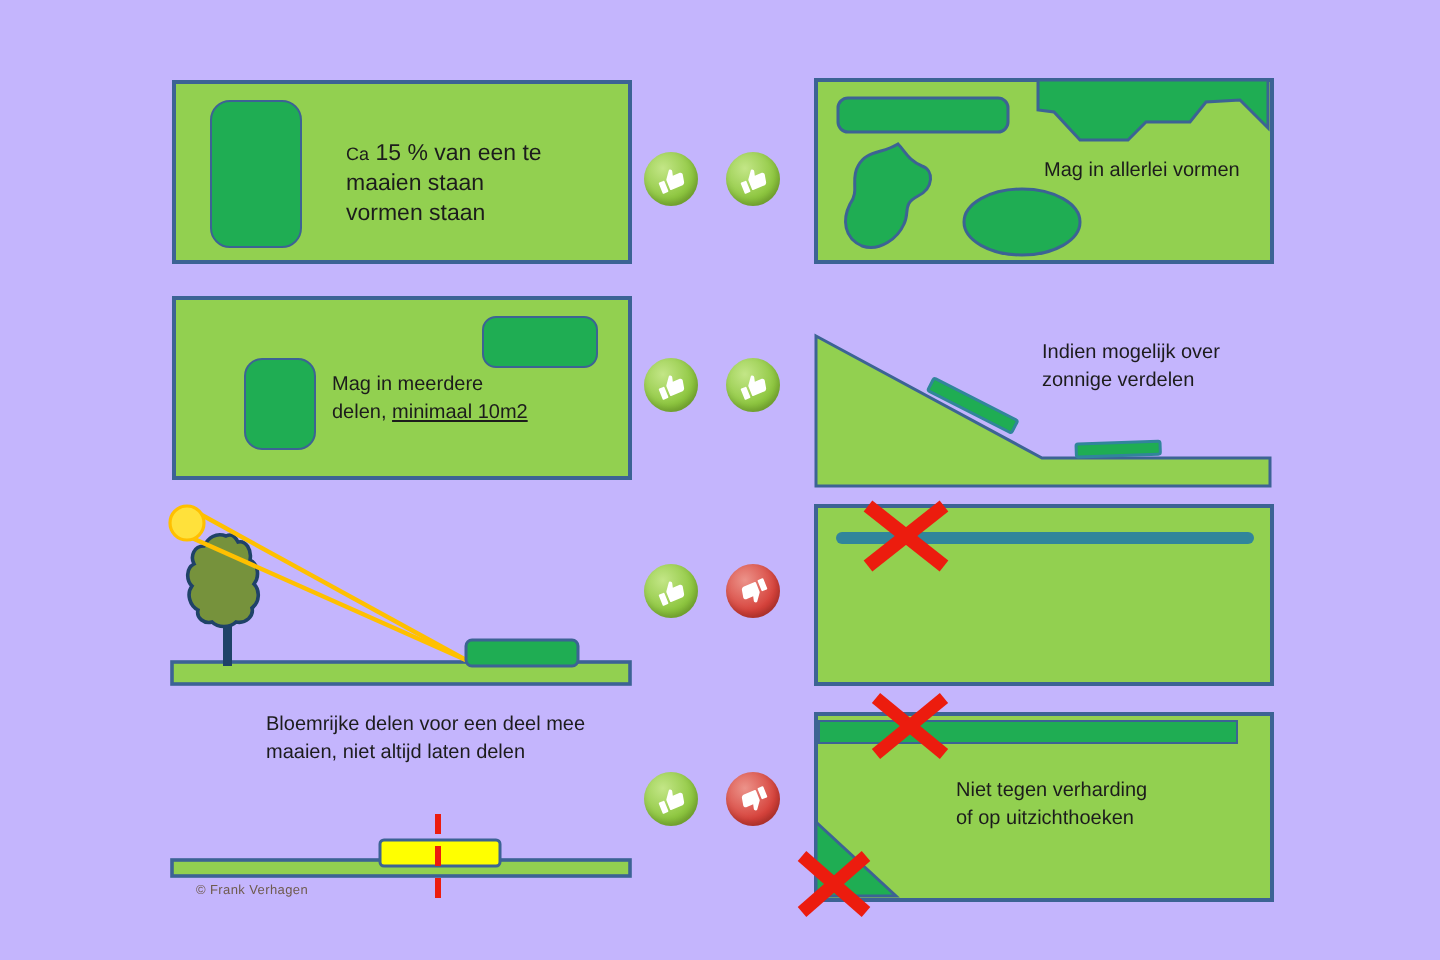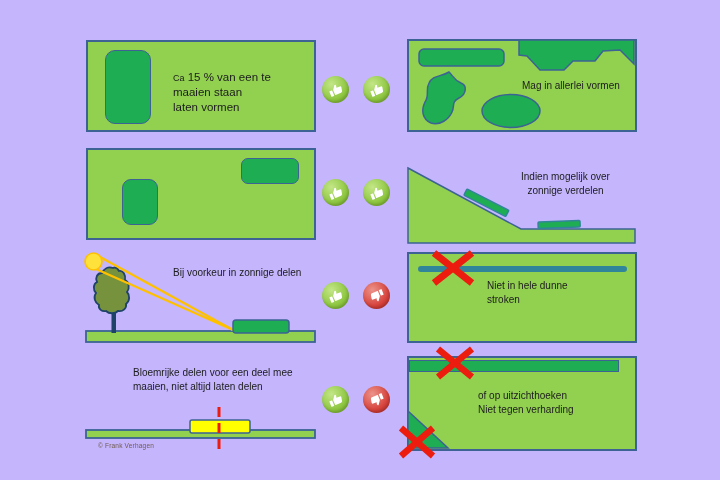--- a/index.html
+++ b/index.html
@@ -29,21 +29,21 @@
 <body>
 
 <div id="canvas">
 
   <div class="fieldbox" style="left:86px;top:40px;width:230px;height:92px;">
     <div class="patch" style="left:17px;top:8px;width:46px;height:74px;border-radius:10px;"></div>
   </div>
   <div class="txt big" style="left:173px;top:70px;">
     <div><span class="small-ca">Ca</span><span> 15 % van een te</span></div>
     <div>maaien staan</div>
-    <div>laten vormen</div>
+    <div>vormen staan</div>
   </div>
 
   <div class="thumb thumbs-up" style="left:322px;top:76px;">
     <svg viewBox="0 0 24 24">
         <path fill="#fff" d="M2.5 10.2h3.2c.4 0 .7.3.7.7v7.6c0 .4-.3.7-.7.7H2.5c-.4 0-.7-.3-.7-.7v-7.6c0-.4.3-.7.7-.7zM8 18.6v-7.8c0-.3.1-.6.3-.9l4-5.3c.3-.5.9-.6 1.4-.4.7.3 1.1 1.1.9 1.8l-.8 3.2h5.6c1 0 1.8 1 1.6 2l-1.1 5.4c-.2 1.2-1.3 2.1-2.5 2.1H8.7c-.4 0-.7-.3-.7-.7z"></path>
       </svg>
   </div>
   <div class="thumb thumbs-up" style="left:363px;top:76px;">
     <svg viewBox="0 0 24 24">
         <path fill="#fff" d="M2.5 10.2h3.2c.4 0 .7.3.7.7v7.6c0 .4-.3.7-.7.7H2.5c-.4 0-.7-.3-.7-.7v-7.6c0-.4.3-.7.7-.7zM8 18.6v-7.8c0-.3.1-.6.3-.9l4-5.3c.3-.5.9-.6 1.4-.4.7.3 1.1 1.1.9 1.8l-.8 3.2h5.6c1 0 1.8 1 1.6 2l-1.1 5.4c-.2 1.2-1.3 2.1-2.5 2.1H8.7c-.4 0-.7-.3-.7-.7z"></path>
@@ -60,20 +60,22 @@
   </div>
   <div class="txt" style="left:522px;top:79px;">
     <div>Mag in allerlei vormen</div>
   </div>
 
   <div class="fieldbox" style="left:86px;top:148px;width:230px;height:92px;">
     <div class="patch" style="left:153px;top:8px;width:58px;height:26px;border-radius:7px;"></div>
     <div class="patch" style="left:34px;top:29px;width:36px;height:46px;border-radius:9px;"></div>
   </div>
   <div class="txt" style="left:166px;top:186px;">
+    <div>Mag in meerdere</div>
+    <div><span>delen, </span><span class="u">minimaal 10m2</span></div>
   </div>
 
   <div class="thumb thumbs-up" style="left:322px;top:179px;">
     <svg viewBox="0 0 24 24">
         <path fill="#fff" d="M2.5 10.2h3.2c.4 0 .7.3.7.7v7.6c0 .4-.3.7-.7.7H2.5c-.4 0-.7-.3-.7-.7v-7.6c0-.4.3-.7.7-.7zM8 18.6v-7.8c0-.3.1-.6.3-.9l4-5.3c.3-.5.9-.6 1.4-.4.7.3 1.1 1.1.9 1.8l-.8 3.2h5.6c1 0 1.8 1 1.6 2l-1.1 5.4c-.2 1.2-1.3 2.1-2.5 2.1H8.7c-.4 0-.7-.3-.7-.7z"></path>
       </svg>
   </div>
   <div class="thumb thumbs-up" style="left:363px;top:179px;">
     <svg viewBox="0 0 24 24">
         <path fill="#fff" d="M2.5 10.2h3.2c.4 0 .7.3.7.7v7.6c0 .4-.3.7-.7.7H2.5c-.4 0-.7-.3-.7-.7v-7.6c0-.4.3-.7.7-.7zM8 18.6v-7.8c0-.3.1-.6.3-.9l4-5.3c.3-.5.9-.6 1.4-.4.7.3 1.1 1.1.9 1.8l-.8 3.2h5.6c1 0 1.8 1 1.6 2l-1.1 5.4c-.2 1.2-1.3 2.1-2.5 2.1H8.7c-.4 0-.7-.3-.7-.7z"></path>
@@ -82,62 +84,55 @@
 
   <svg class="abs" style="left:405px;top:165px;" width="232" height="80" viewBox="0 0 232 80">
     <polygon points="3,3 116,64 230,64 230,78 3,78" fill="#92d050" stroke="#3c6394" stroke-width="1.5"></polygon>
     <g transform="translate(62,24) rotate(27)">
       <rect width="47" height="7" rx="1" fill="#1fad53" stroke="#31859b" stroke-width="1.5"></rect>
     </g>
     <g transform="translate(133,57) rotate(-2)">
       <rect width="42" height="6.5" rx="1" fill="#1fad53" stroke="#31859b" stroke-width="1.5"></rect>
     </g>
   </svg>
-  <div class="txt" style="left:521px;top:170px;text-align:center;">
+  <div class="txt" style="left:521px;top:170px;">
     <div>Indien mogelijk over</div>
     <div>zonnige verdelen</div>
   </div>
 
   <svg class="abs" style="left:80px;top:250px;" width="240" height="96" viewBox="0 0 240 96">
     <rect x="6" y="81" width="229" height="11" fill="#92d050" stroke="#3c6394" stroke-width="1.8"></rect>
     <rect x="31.5" y="58" width="4.5" height="25" fill="#1f4268"></rect>
     <path d="M33,18 C28,16 24,19 22,23 C17,23 15,28 17,32 C13,34 13,40 16,43 C13,47 15,53 19,55 C18,59 22,62 26,61 C29,64 35,64 38,61 C43,62 47,58 46,54 C50,51 50,45 47,42 C50,38 49,32 45,30 C46,25 43,20 39,21 C37,17 35,17 33,18 Z" fill="#76923c" stroke="#1f4268" stroke-width="1.8"></path>
     <line x1="20" y1="7" x2="153" y2="80" stroke="#ffc000" stroke-width="2.2"></line>
     <line x1="16" y1="19" x2="153" y2="80" stroke="#ffc000" stroke-width="2.2"></line>
     <circle cx="13.5" cy="11.5" r="8.5" fill="#ffe13b" stroke="#ffc000" stroke-width="1.6"></circle>
     <rect x="153" y="70" width="56" height="13" rx="3" fill="#1fad53" stroke="#3c6394" stroke-width="1.5"></rect>
   </svg>
-  <div class="txt" style="left:173px;top:266px;">
-    <div>Bij voorkeur in zonnige delen</div>
-  </div>
 
   <div class="thumb thumbs-up" style="left:322px;top:282px;">
     <svg viewBox="0 0 24 24">
         <path fill="#fff" d="M2.5 10.2h3.2c.4 0 .7.3.7.7v7.6c0 .4-.3.7-.7.7H2.5c-.4 0-.7-.3-.7-.7v-7.6c0-.4.3-.7.7-.7zM8 18.6v-7.8c0-.3.1-.6.3-.9l4-5.3c.3-.5.9-.6 1.4-.4.7.3 1.1 1.1.9 1.8l-.8 3.2h5.6c1 0 1.8 1 1.6 2l-1.1 5.4c-.2 1.2-1.3 2.1-2.5 2.1H8.7c-.4 0-.7-.3-.7-.7z"></path>
       </svg>
   </div>
   <div class="thumb thumbs-down" style="left:363px;top:282px;">
     <svg viewBox="0 0 24 24">
         <path fill="#fff" d="M2.5 10.2h3.2c.4 0 .7.3.7.7v7.6c0 .4-.3.7-.7.7H2.5c-.4 0-.7-.3-.7-.7v-7.6c0-.4.3-.7.7-.7zM8 18.6v-7.8c0-.3.1-.6.3-.9l4-5.3c.3-.5.9-.6 1.4-.4.7.3 1.1 1.1.9 1.8l-.8 3.2h5.6c1 0 1.8 1 1.6 2l-1.1 5.4c-.2 1.2-1.3 2.1-2.5 2.1H8.7c-.4 0-.7-.3-.7-.7z"></path>
       </svg>
   </div>
 
   <div class="fieldbox" style="left:407px;top:252px;width:230px;height:91px;">
     <div class="stripe-teal" style="left:9px;top:12px;width:209px;height:6px;"></div>
   </div>
   <svg class="abs" style="left:429px;top:249px;" width="48" height="38" viewBox="0 0 48 38">
     <line x1="5" y1="4" x2="43" y2="34" stroke="#ec1c0e" stroke-width="7"></line>
     <line x1="43" y1="4" x2="5" y2="34" stroke="#ec1c0e" stroke-width="7"></line>
   </svg>
-  <div class="txt" style="left:487px;top:279px;">
-    <div>Niet in hele dunne</div>
-    <div>stroken</div>
-  </div>
 
-  <div class="txt" style="left:133px;top:366px;">
+  <div class="txt" style="left:133px;top:356px;">
     <div>Bloemrijke delen voor een deel mee</div>
     <div>maaien, niet altijd laten delen</div>
   </div>
   <svg class="abs" style="left:84px;top:404px;" width="240" height="52" viewBox="0 0 240 52">
     <rect x="2" y="26" width="229" height="8" fill="#92d050" stroke="#3c6394" stroke-width="1.8"></rect>
     <rect x="106" y="16" width="60" height="13" rx="2" fill="#ffff00" stroke="#3c6394" stroke-width="1.5"></rect>
     <line x1="135" y1="3" x2="135" y2="49" stroke="#ec1c0e" stroke-width="3" stroke-dasharray="10 6"></line>
   </svg>
 
   <div class="thumb thumbs-up" style="left:322px;top:386px;">
@@ -159,18 +154,18 @@
   </div>
   <svg class="abs" style="left:434px;top:345px;" width="42" height="36" viewBox="0 0 42 36">
     <line x1="4" y1="4" x2="38" y2="32" stroke="#ec1c0e" stroke-width="6.5"></line>
     <line x1="38" y1="4" x2="4" y2="32" stroke="#ec1c0e" stroke-width="6.5"></line>
   </svg>
   <svg class="abs" style="left:396px;top:423px;" width="42" height="38" viewBox="0 0 42 38">
     <line x1="5" y1="5" x2="37" y2="33" stroke="#ec1c0e" stroke-width="6.5"></line>
     <line x1="37" y1="5" x2="5" y2="33" stroke="#ec1c0e" stroke-width="6.5"></line>
   </svg>
   <div class="txt" style="left:478px;top:389px;">
+    <div>Niet tegen verharding</div>
     <div>of op uitzichthoeken</div>
-    <div>Niet tegen verharding</div>
   </div>
 
   <div class="copyright" style="left:98px;top:442px;">© Frank Verhagen</div>
 </div>
 
 </body></html>

